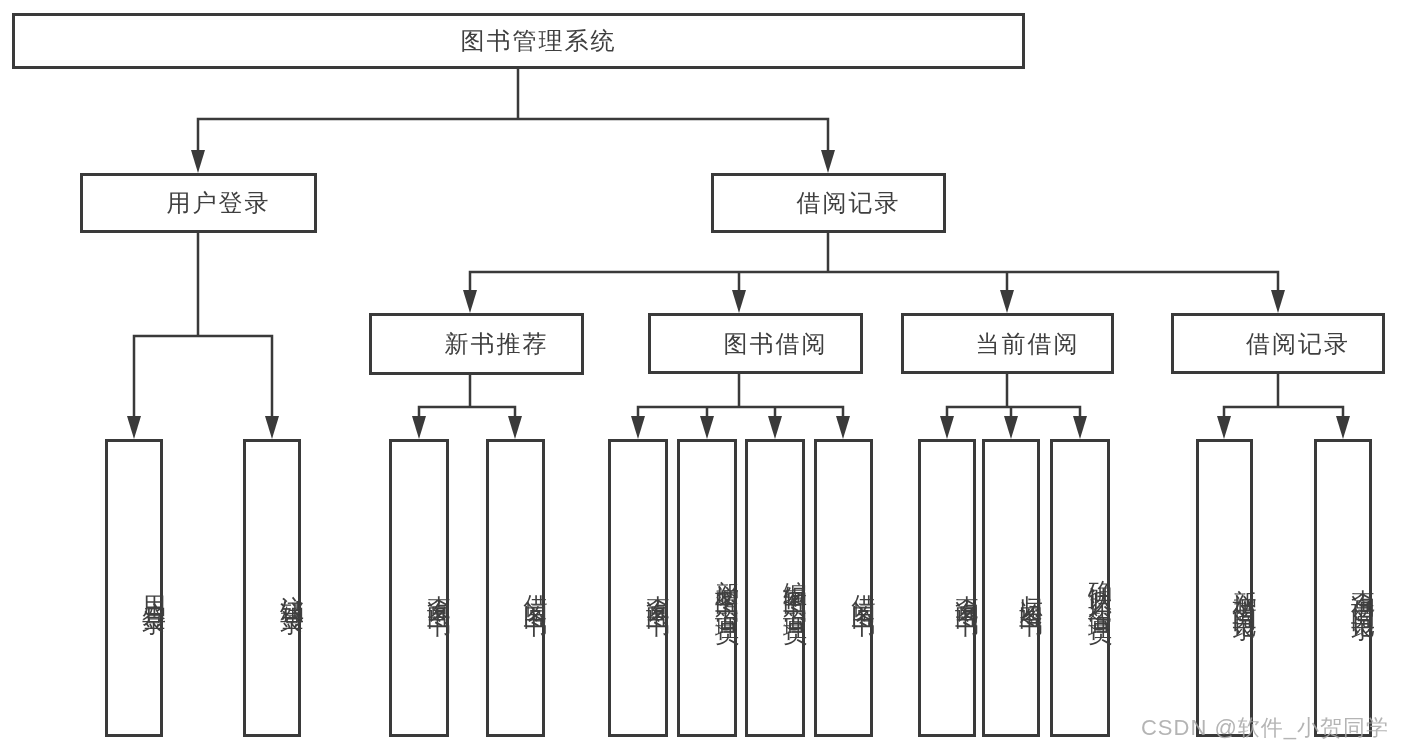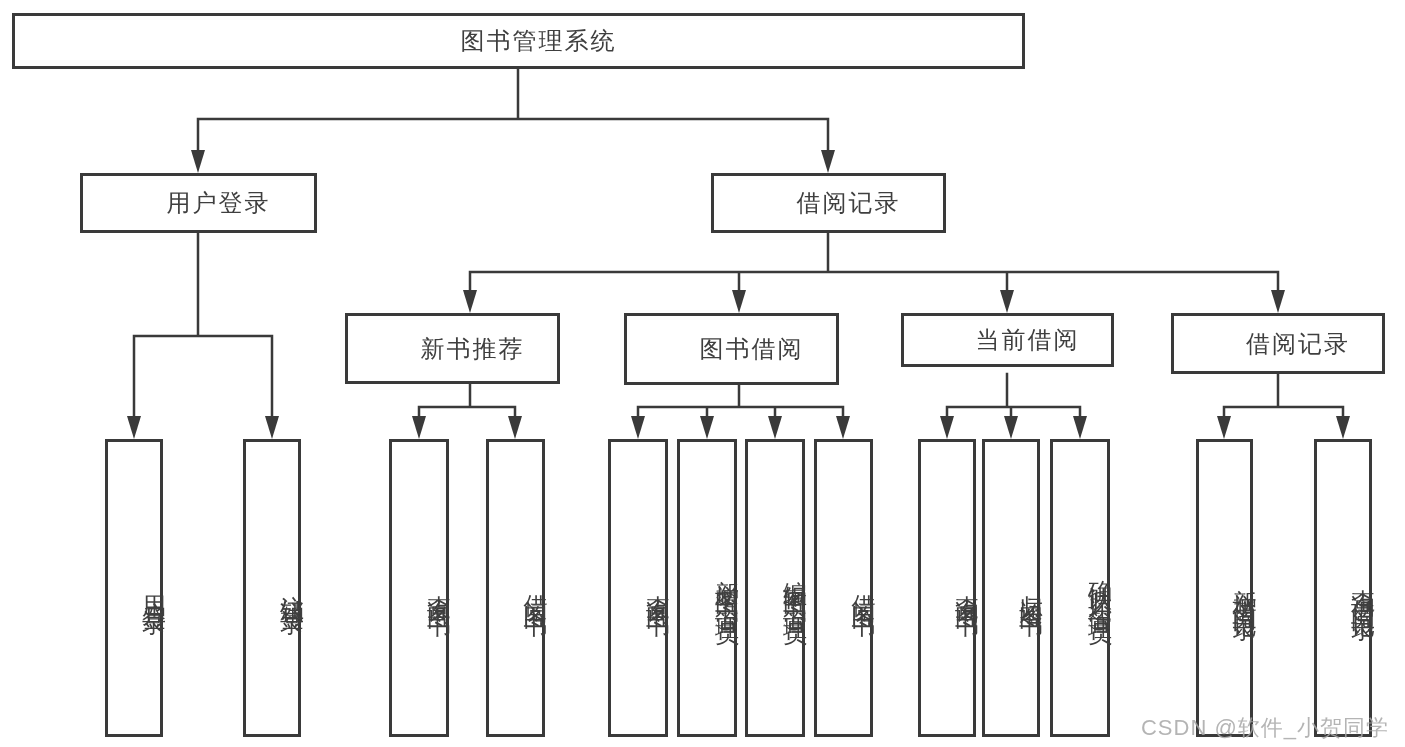--- a/index.html
+++ b/index.html
@@ -76,23 +76,23 @@
       <polygon points="1073,416 1087,416 1080,439" fill="#3a3a3a"></polygon>
       <polygon points="1217,416 1231,416 1224,439" fill="#3a3a3a"></polygon>
       <polygon points="1336,416 1350,416 1343,439" fill="#3a3a3a"></polygon>
     </svg>
 
   <div class="node" style="left:12px;top:13px;width:1013px;height:56px">图书管理系统</div>
 
   <div class="node" style="left:80px;top:173px;width:237px;height:60px">用户登录</div>
   <div class="node" style="left:711px;top:173px;width:235px;height:60px">借阅记录</div>
 
-  <div class="node" style="left:345px;top:313px;width:215px;height:71px">新书推荐</div>
-  <div class="node" style="left:624px;top:313px;width:215px;height:72px">图书借阅</div>
-  <div class="node" style="left:901px;top:313px;width:213px;height:54px">当前借阅</div>
+  <div class="node" style="left:369px;top:313px;width:215px;height:62px">新书推荐</div>
+  <div class="node" style="left:648px;top:313px;width:215px;height:61px">图书借阅</div>
+  <div class="node" style="left:901px;top:313px;width:213px;height:61px">当前借阅</div>
   <div class="node" style="left:1171px;top:313px;width:214px;height:61px">借阅记录</div>
 
   <div class="node v" style="left:105px;top:439px;width:58px;height:298px">用户登录</div>
   <div class="node v" style="left:243px;top:439px;width:58px;height:298px">注销登录</div>
 
   <div class="node v" style="left:389px;top:439px;width:60px;height:298px">查询图书</div>
   <div class="node v" style="left:486px;top:439px;width:59px;height:298px">借阅图书</div>
 
   <div class="node v" style="left:608px;top:439px;width:60px;height:298px">查询图书</div>
   <div class="node v" style="left:677px;top:439px;width:60px;height:298px">新增图书（管理员）</div>

